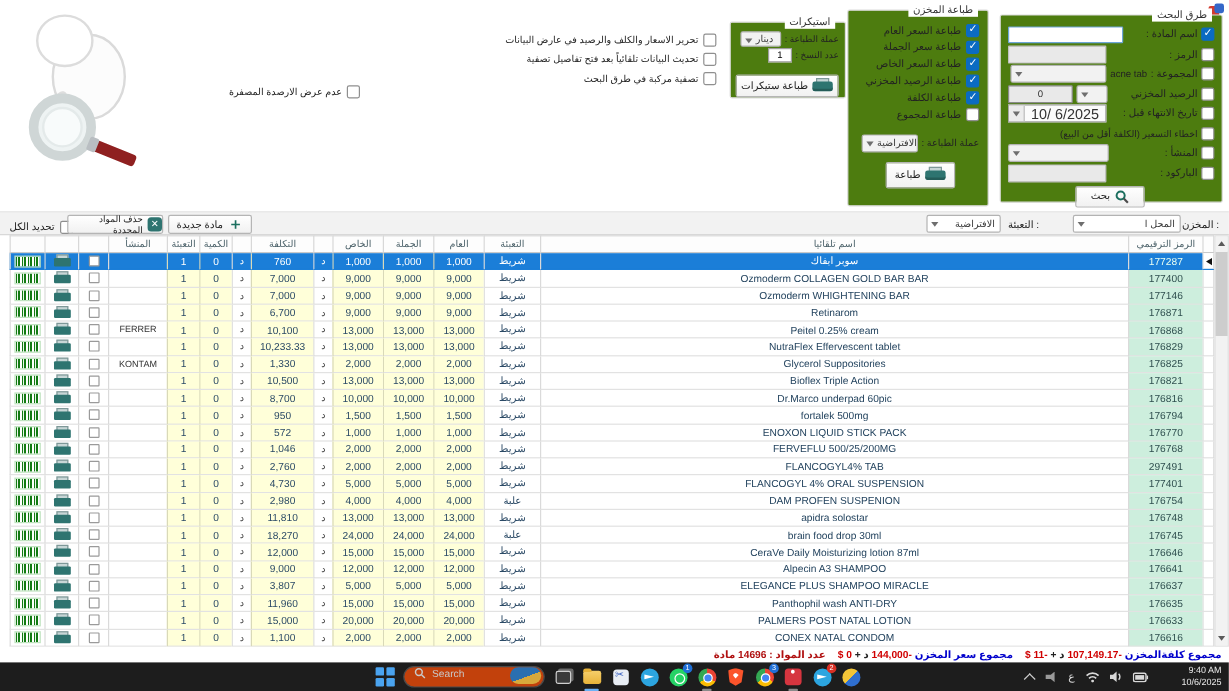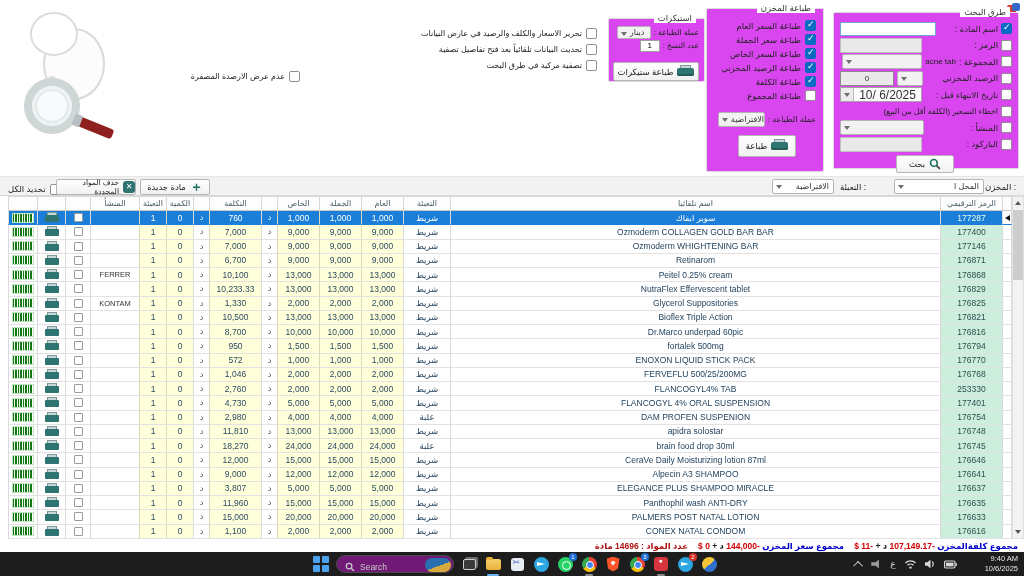--- a/index.html
+++ b/index.html
@@ -1,21 +1,21 @@
 <!DOCTYPE html>
 <html><head>
 <meta charset="utf-8">
 <style>
   * { box-sizing: border-box; margin:0; padding:0; }
   html,body { width:1024px; height:576px; overflow:hidden; background:#fff;
     font-family:"Liberation Sans","DejaVu Sans",sans-serif; }
   .win { position:absolute; left:0; top:0; width:1024px; height:552px; background:#fff; }
 
   
-  .groupbox { position:absolute; border:1px solid #dcdcdc; border-radius:2px; background:#d946ef; }
+  .groupbox { position:absolute; border:1px solid #dcdcdc; border-radius:2px; background:#4d7c0f; }
   .gb-title { position:absolute; top:-6px; right:8px; background:#fff; padding:0 4px;
     font-size:8.5px; color:#333; }
 
   
   .cbx { display:inline-block; width:11px; height:11px; border:1px solid #8f8f8f;
     background:#fff; border-radius:2px; flex:0 0 auto; position:relative; }
   .cbx.checked { background:#0b6bc2; border-color:#0b6bc2; }
   .cbx.checked::after { content:"✓"; position:absolute; left:1px; top:-2px;
     color:#fff; font-size:9px; }
   .lbl { font-size:8.5px; color:#222; white-space:nowrap; }
@@ -149,22 +149,22 @@
     display:flex; justify-content:flex-end; align-items:center; gap:10px; padding:0 6px;
     font-size:8.5px; font-weight:bold; direction:ltr; }
   .seg { direction:rtl; unicode-bidi:embed; white-space:nowrap; }
   .t-red { color:#d00000; } .t-maroon { color:#b01010; } .t-blue { color:#0000cc; } .t-k { color:#222; }
 
   
   .taskbar { position:absolute; left:0; top:552px; width:1024px; height:24px; background:#1d1d1d; }
   .tb-center { position:absolute; left:312px; top:0; height:24px; display:flex; align-items:center; gap:6px; }
   .start { width:16px; height:16px; display:grid; grid-template-columns:7px 7px; grid-gap:1.5px; }
   .start i { width:7px; height:7px; background:#4aa3ef; border-radius:1px; }
-  .srch { width:118px; height:18px; background:#701a75; border:1px solid #4a4a4a; border-radius:9px;
-    display:flex; align-items:flex-end; gap:5px; padding:0 2px 0 8px; }
+  .srch { width:118px; height:18px; background:#c2410c; border:1px solid #4a4a4a; border-radius:9px;
+    display:flex; align-items:flex-start; gap:5px; padding:0 2px 0 8px; }
   .srch-txt { color:#c9c9c9; font-size:8.5px; flex:1; }
   .srch-img { width:26px; height:14px; border-radius:7px;
     background:linear-gradient(160deg,#2a6fb0 0 55%,#d8a93c 55% 100%); }
   .tico { width:18px; height:18px; position:relative; display:flex; align-items:center; justify-content:center; }
   .badge { position:absolute; top:-2px; right:-3px; min-width:8px; height:8px; border-radius:4px;
     background:#1f6fd6; color:#fff; font-size:6px; line-height:8px; text-align:center; padding:0 1px; }
   .badge.red { background:#d93025; }
   .underline-blue { position:absolute; bottom:-3px; left:3px; width:12px; height:2px; background:#6cb2f7; border-radius:1px; }
   .underline-grey { position:absolute; bottom:-3px; left:5px; width:8px; height:2px; background:#8a8a8a; border-radius:1px; }
   .i-taskview { width:13px; height:11px; border:1px solid #cfcfcf; border-radius:2px; background:#3a3a3a;
@@ -699,21 +699,21 @@
           </div>
       <div class="c w-print">
             <span class="printer-glyph"></span>
           </div>
       <div class="c w-bar">
             <span class="barcode-glyph"></span>
           </div>
     </div>
         <div class="trow">
       <div class="c w-rowhead"></div>
-      <div class="c w-code mint">253330</div>
+      <div class="c w-code mint">297491</div>
       <div class="c w-name name-c">FLANCOGYL4% TAB</div>
       <div class="c w-unit">شريط</div>
       <div class="c w-money ylw">2,000</div>
       <div class="c w-money ylw">2,000</div>
       <div class="c w-money ylw">2,000</div>
       <div class="c w-cur cur">د</div>
       <div class="c w-cost ylw">2,760</div>
       <div class="c w-cur cur">د</div>
       <div class="c w-qtty ylw">0</div>
       <div class="c w-qtty ylw">1</div>

